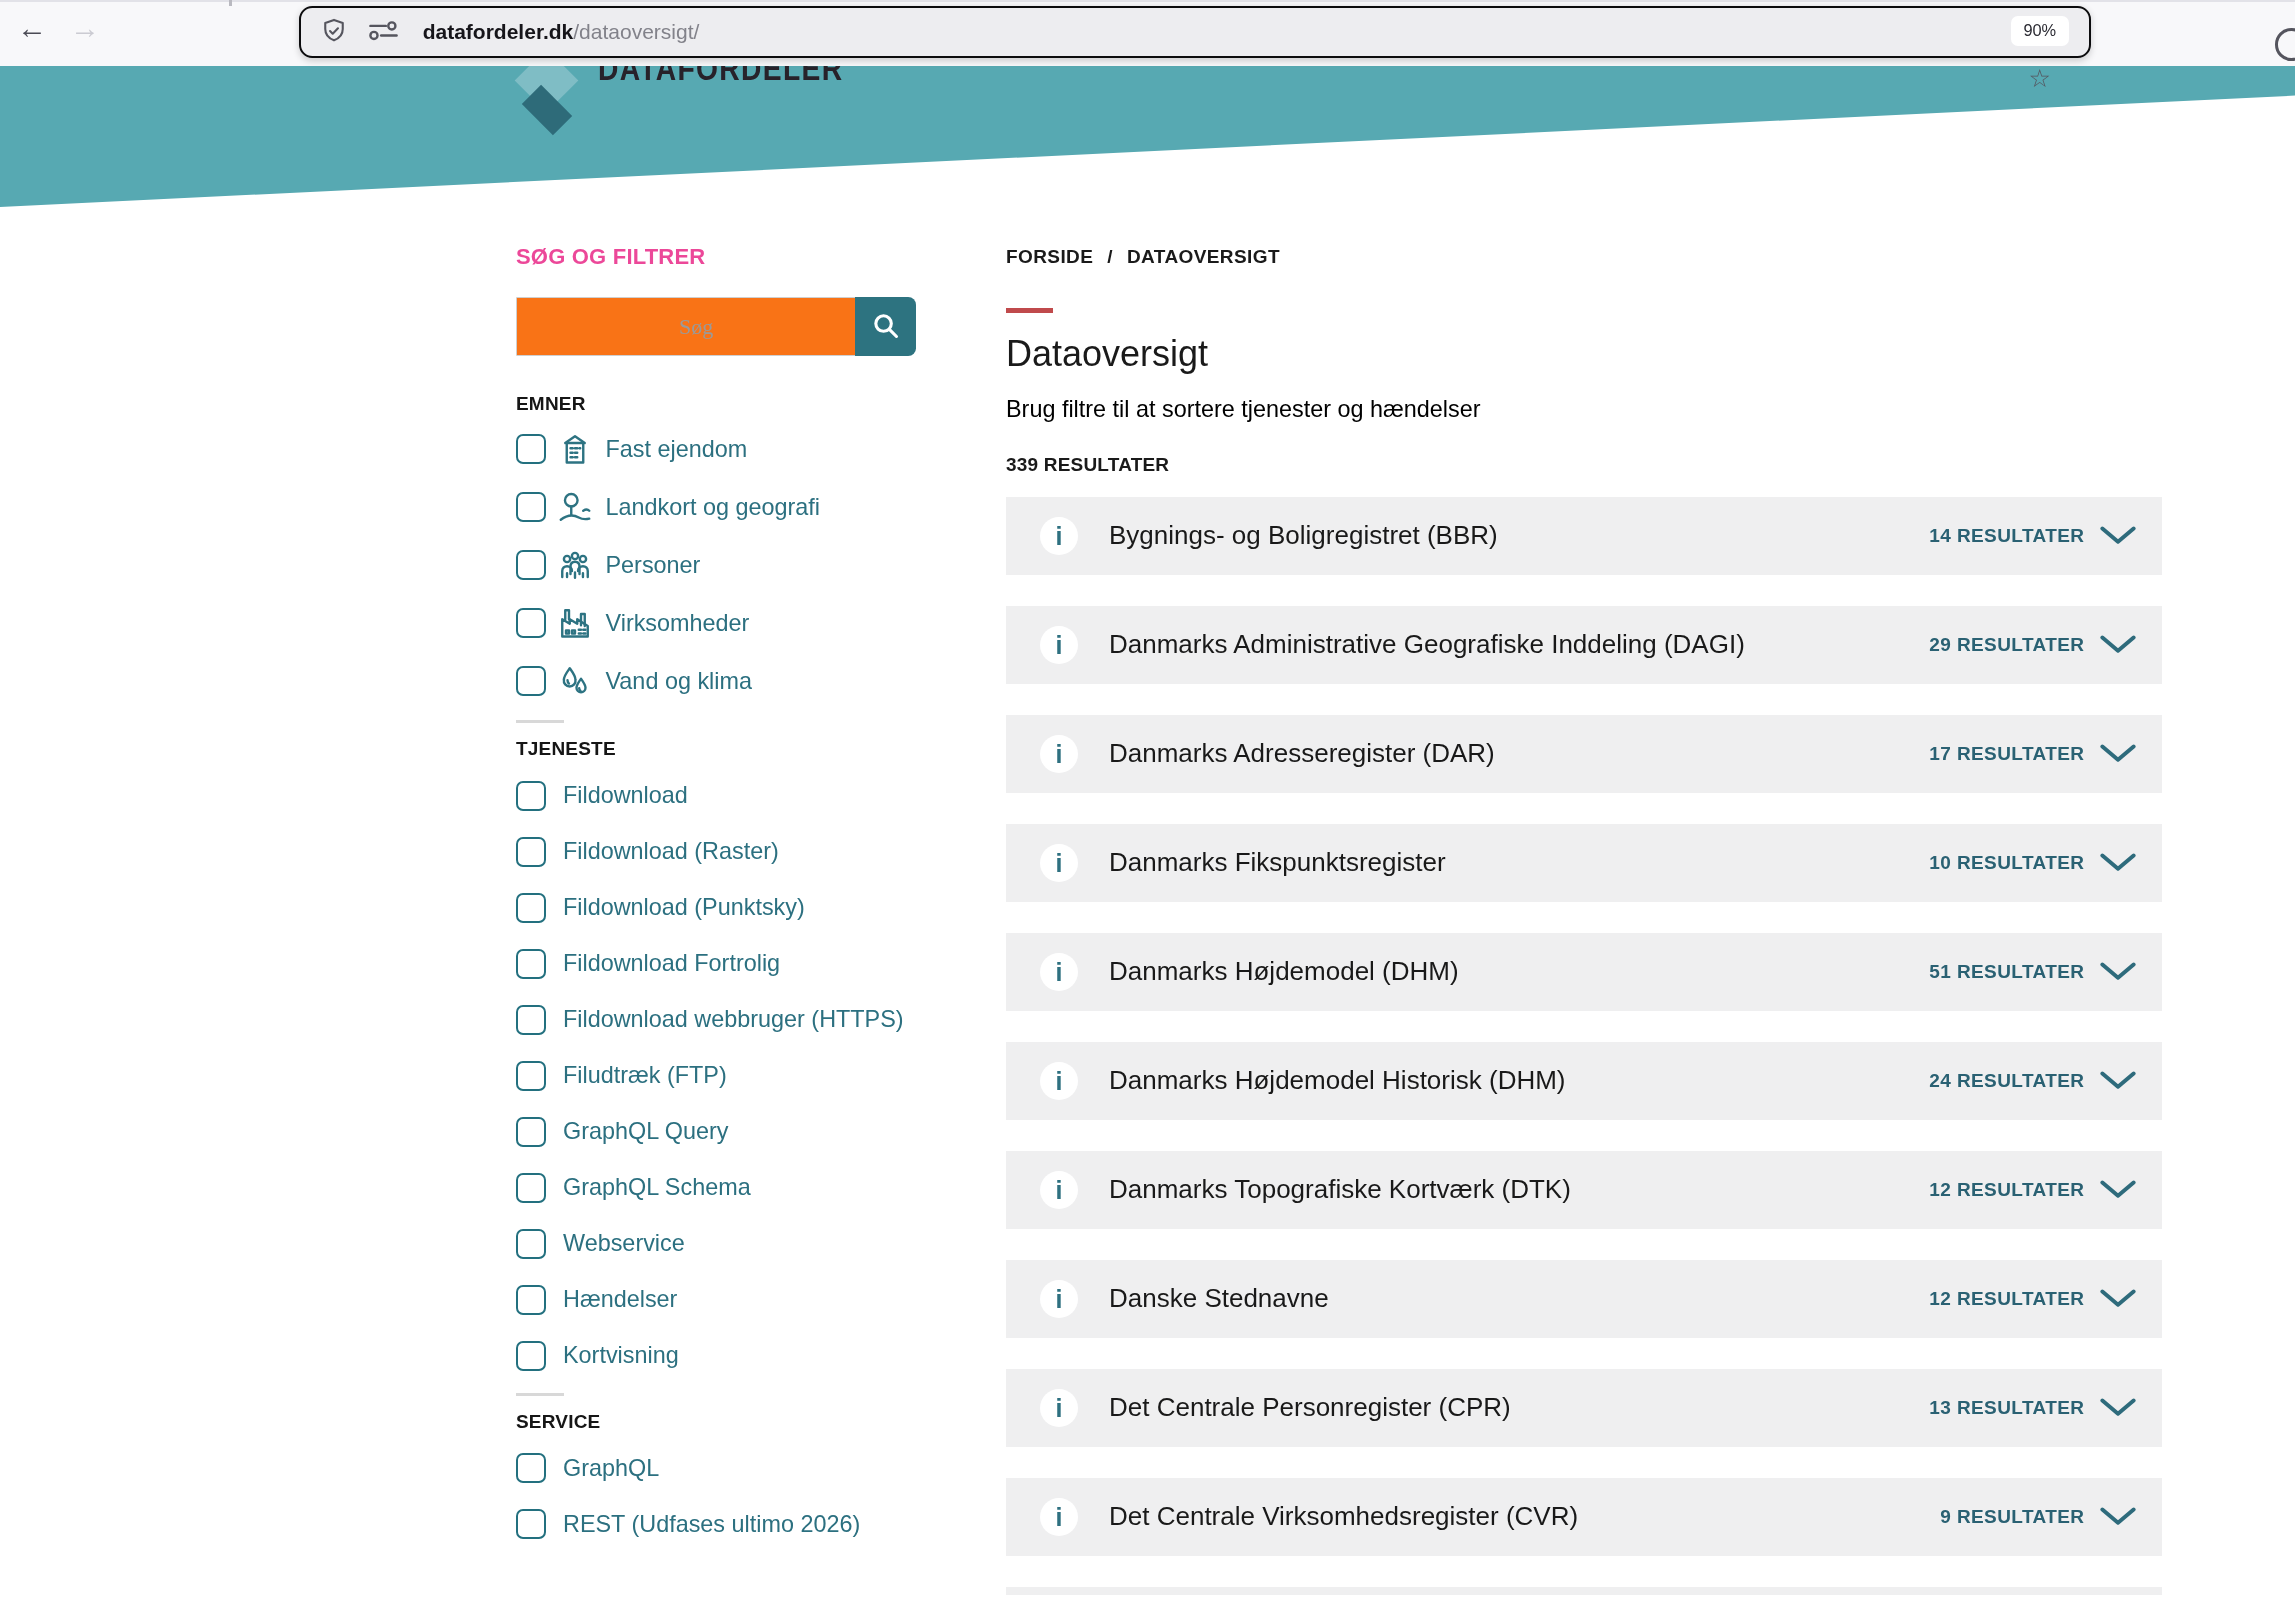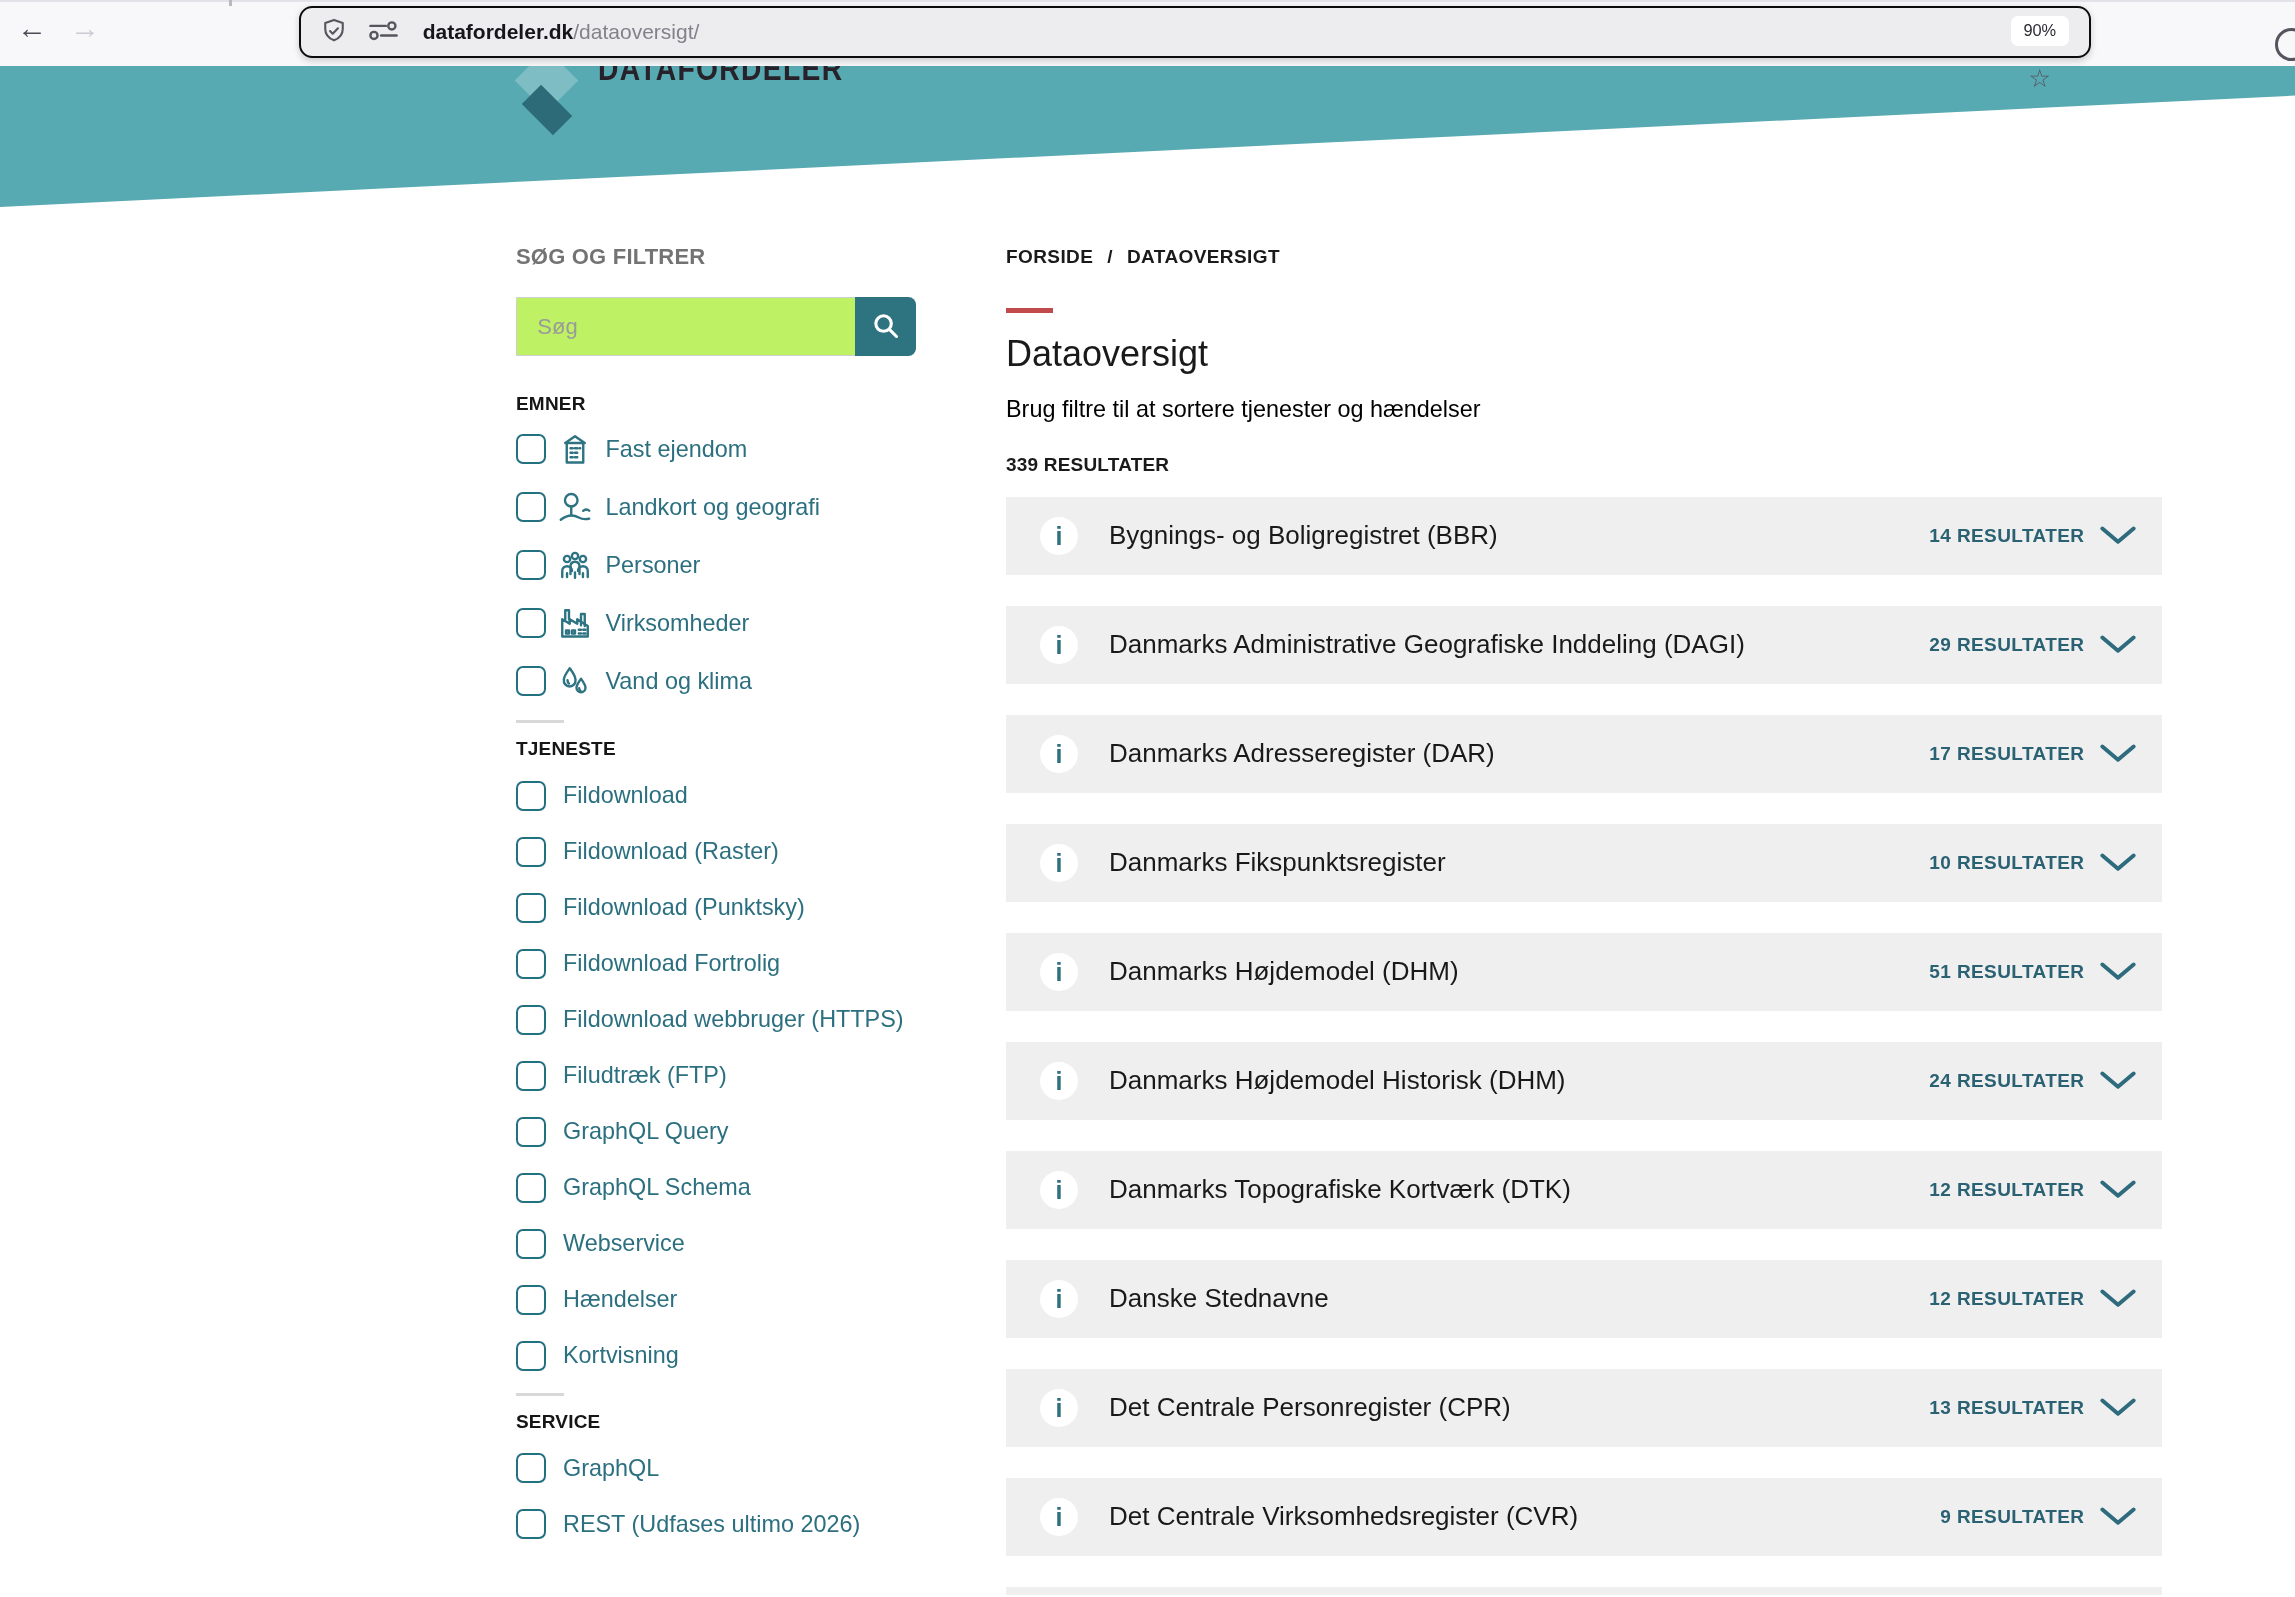--- a/index.html
+++ b/index.html
@@ -34,26 +34,26 @@
     clip-path:polygon(0 0,100% 0,100% 21%,0 100%);z-index:1;
   }
   .logo-diamond-light{position:absolute;left:524px;top:58px;width:45px;height:45px;background:#7fbdc5;transform:rotate(45deg);z-index:2;}
   .logo-diamond-dark{position:absolute;left:525px;top:88px;width:44px;height:44px;background:#2e6b79;transform:rotate(45deg) scaleY(.62);z-index:3;}
   .logo-text{
     position:absolute;left:598px;top:49px;z-index:4;font-size:34px;font-weight:bold;
     letter-spacing:1.6px;color:#27222a;transform:scaleX(.83);transform-origin:left top;white-space:nowrap;
   }
   
   .sidebar{position:absolute;left:516px;top:244px;width:400px;z-index:5;}
-  .sidebar-heading{font-size:22px;font-weight:bold;color:#737373;line-height:26.6px;letter-spacing:0.2px;}
+  .sidebar-heading{font-size:22px;font-weight:bold;color:#ec4899;line-height:26.6px;letter-spacing:0.2px;}
   .search-row{display:flex;margin-top:26.6px;height:59px;}
   .search-input{
     flex:1;height:59px;box-sizing:border-box;border:1.6px solid #cfcfcf;border-right:none;
     border-radius:1.6px 0 0 1.6px;font-size:22px;padding:0 0 0 20.3px;color:#333;outline:none;
-    font-family:Liberation Sans, sans-serif;background:#bef264;
+    font-family:Liberation Serif, serif;background:#f97316;text-align:center;
   }
   .search-input::placeholder{color:#9a9a9a;}
   .search-btn{width:61px;height:59px;background:#2d7380;border:none;border-radius:0 7.8px 7.8px 0;
     display:flex;align-items:center;justify-content:center;cursor:pointer;}
   .section-heading{font-size:19px;font-weight:bold;color:#161616;line-height:23.4px;letter-spacing:0.2px;}
   .mt-emner{margin-top:36px;}
   .filter-item{display:flex;align-items:center;}
   .filter-item.emner{height:58px;}
   .filter-item.svc{height:56px;text-align:right;}
   .checkbox{width:30px;height:30px;box-sizing:border-box;border:2.3px solid #23707f;border-radius:7px;background:#fff;flex:none;}

